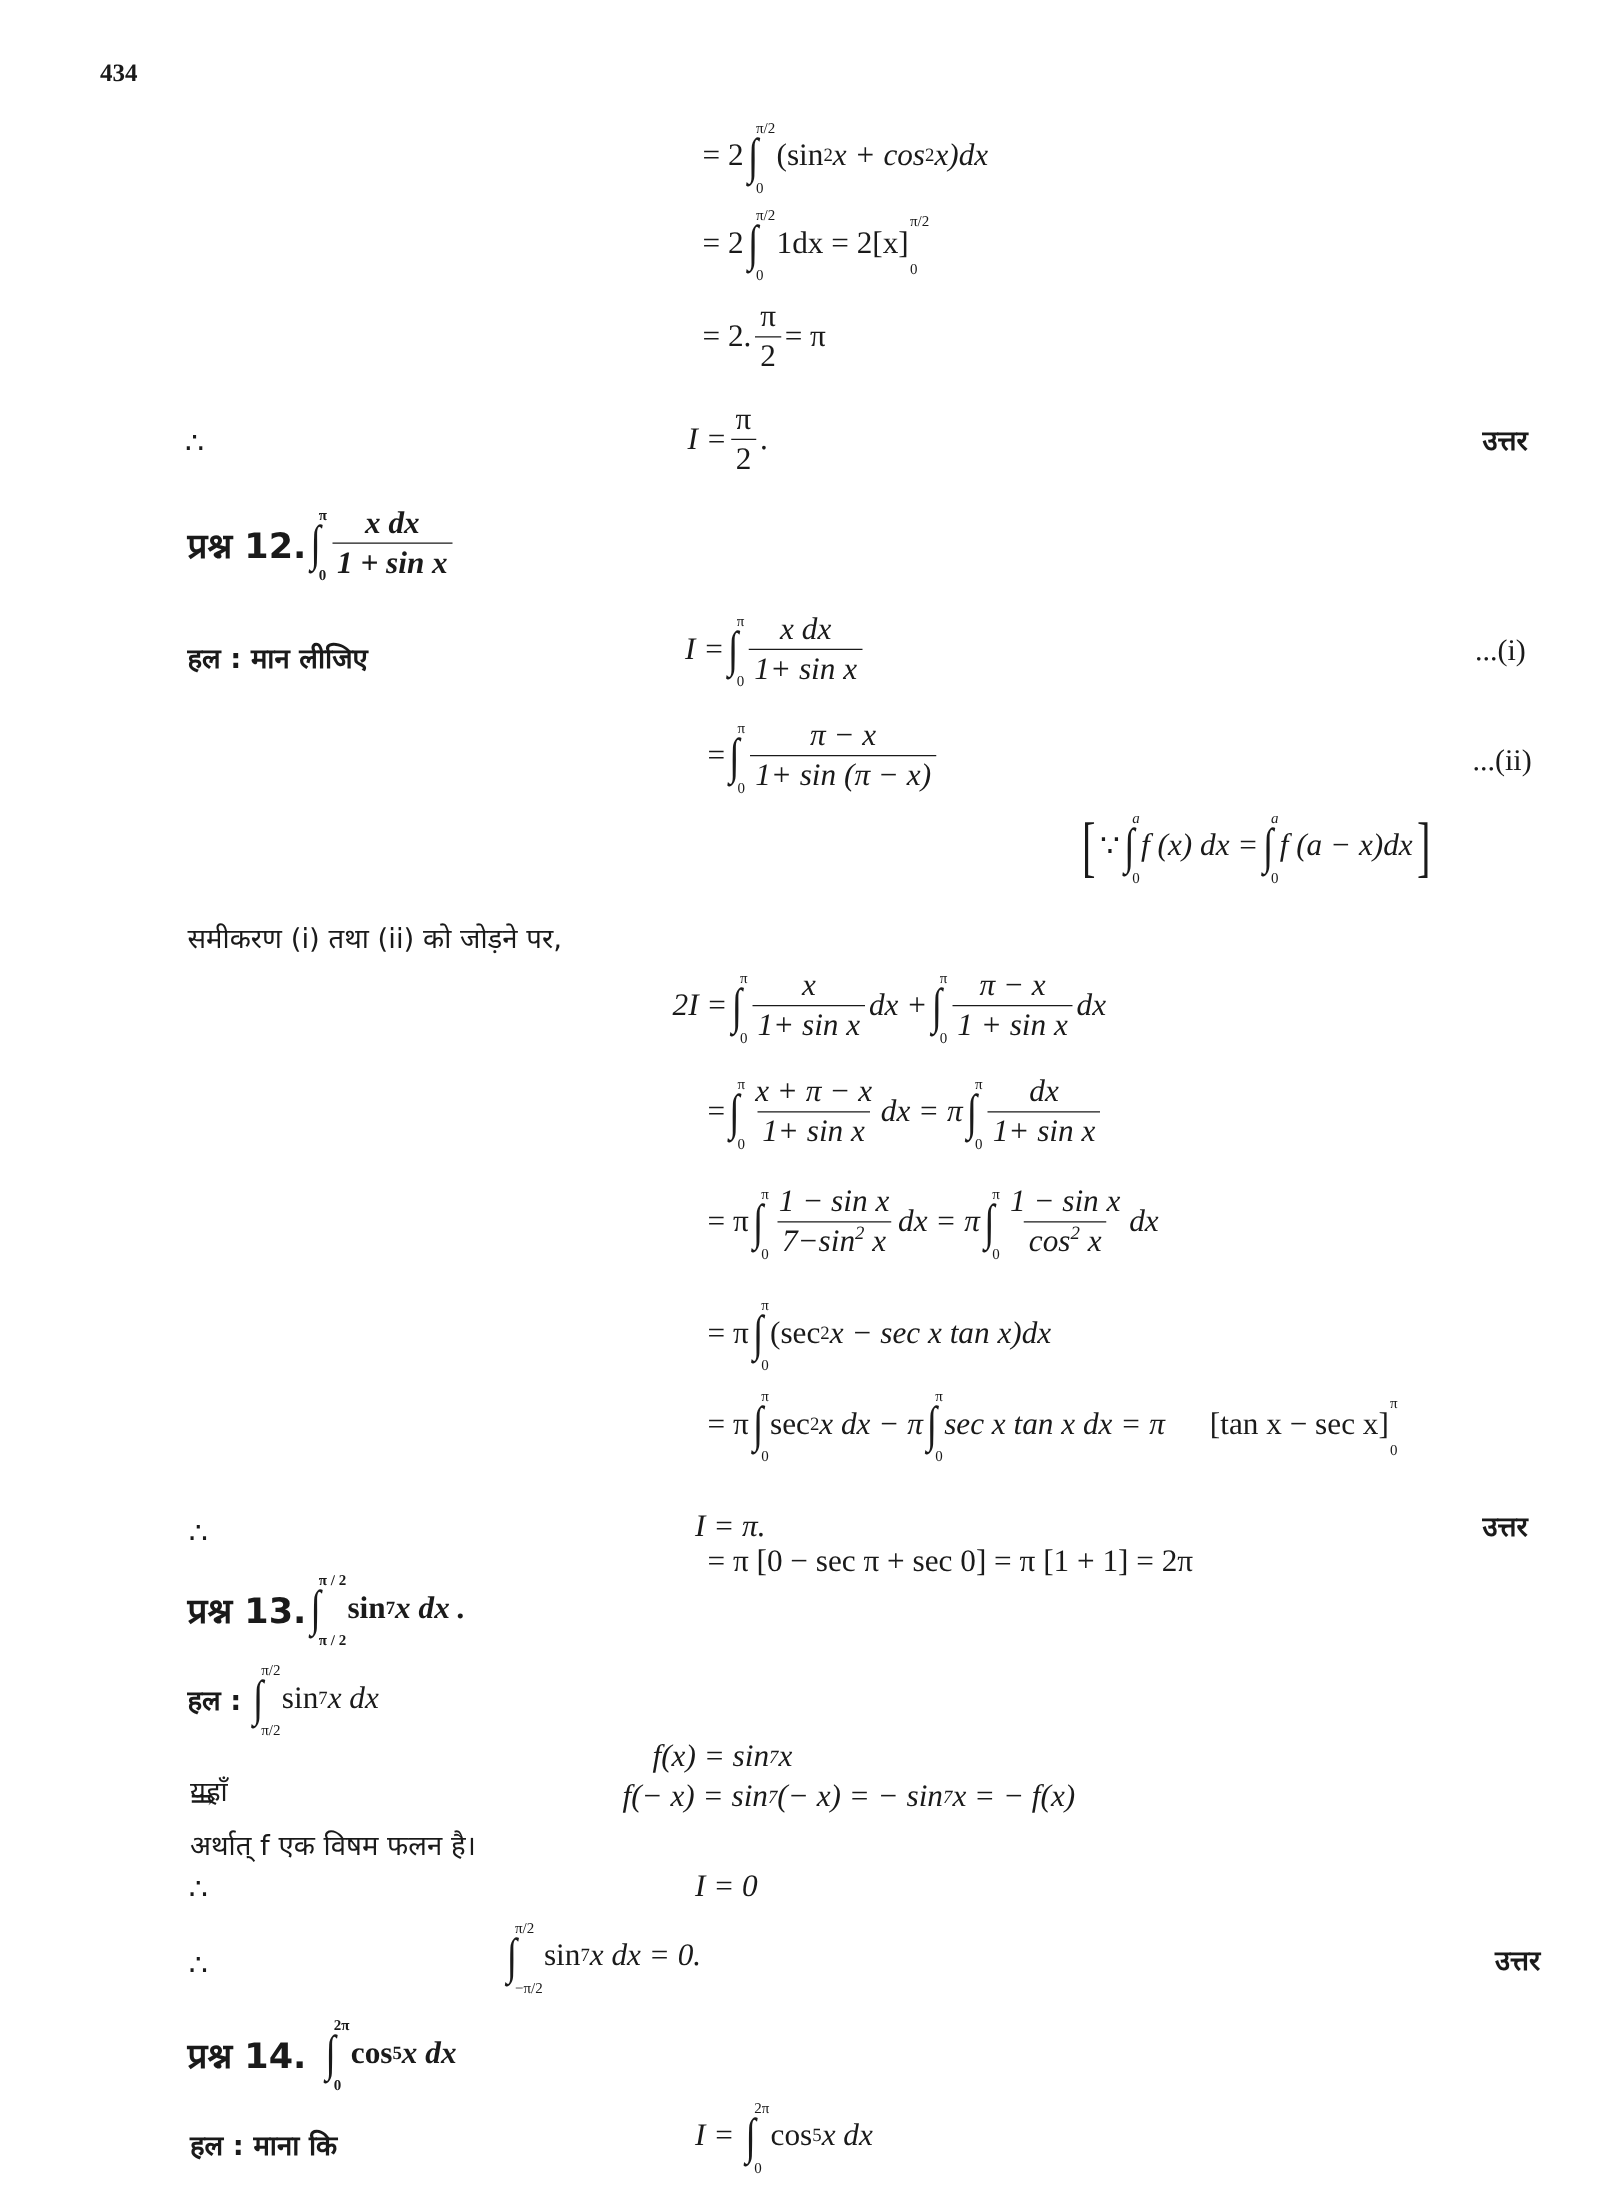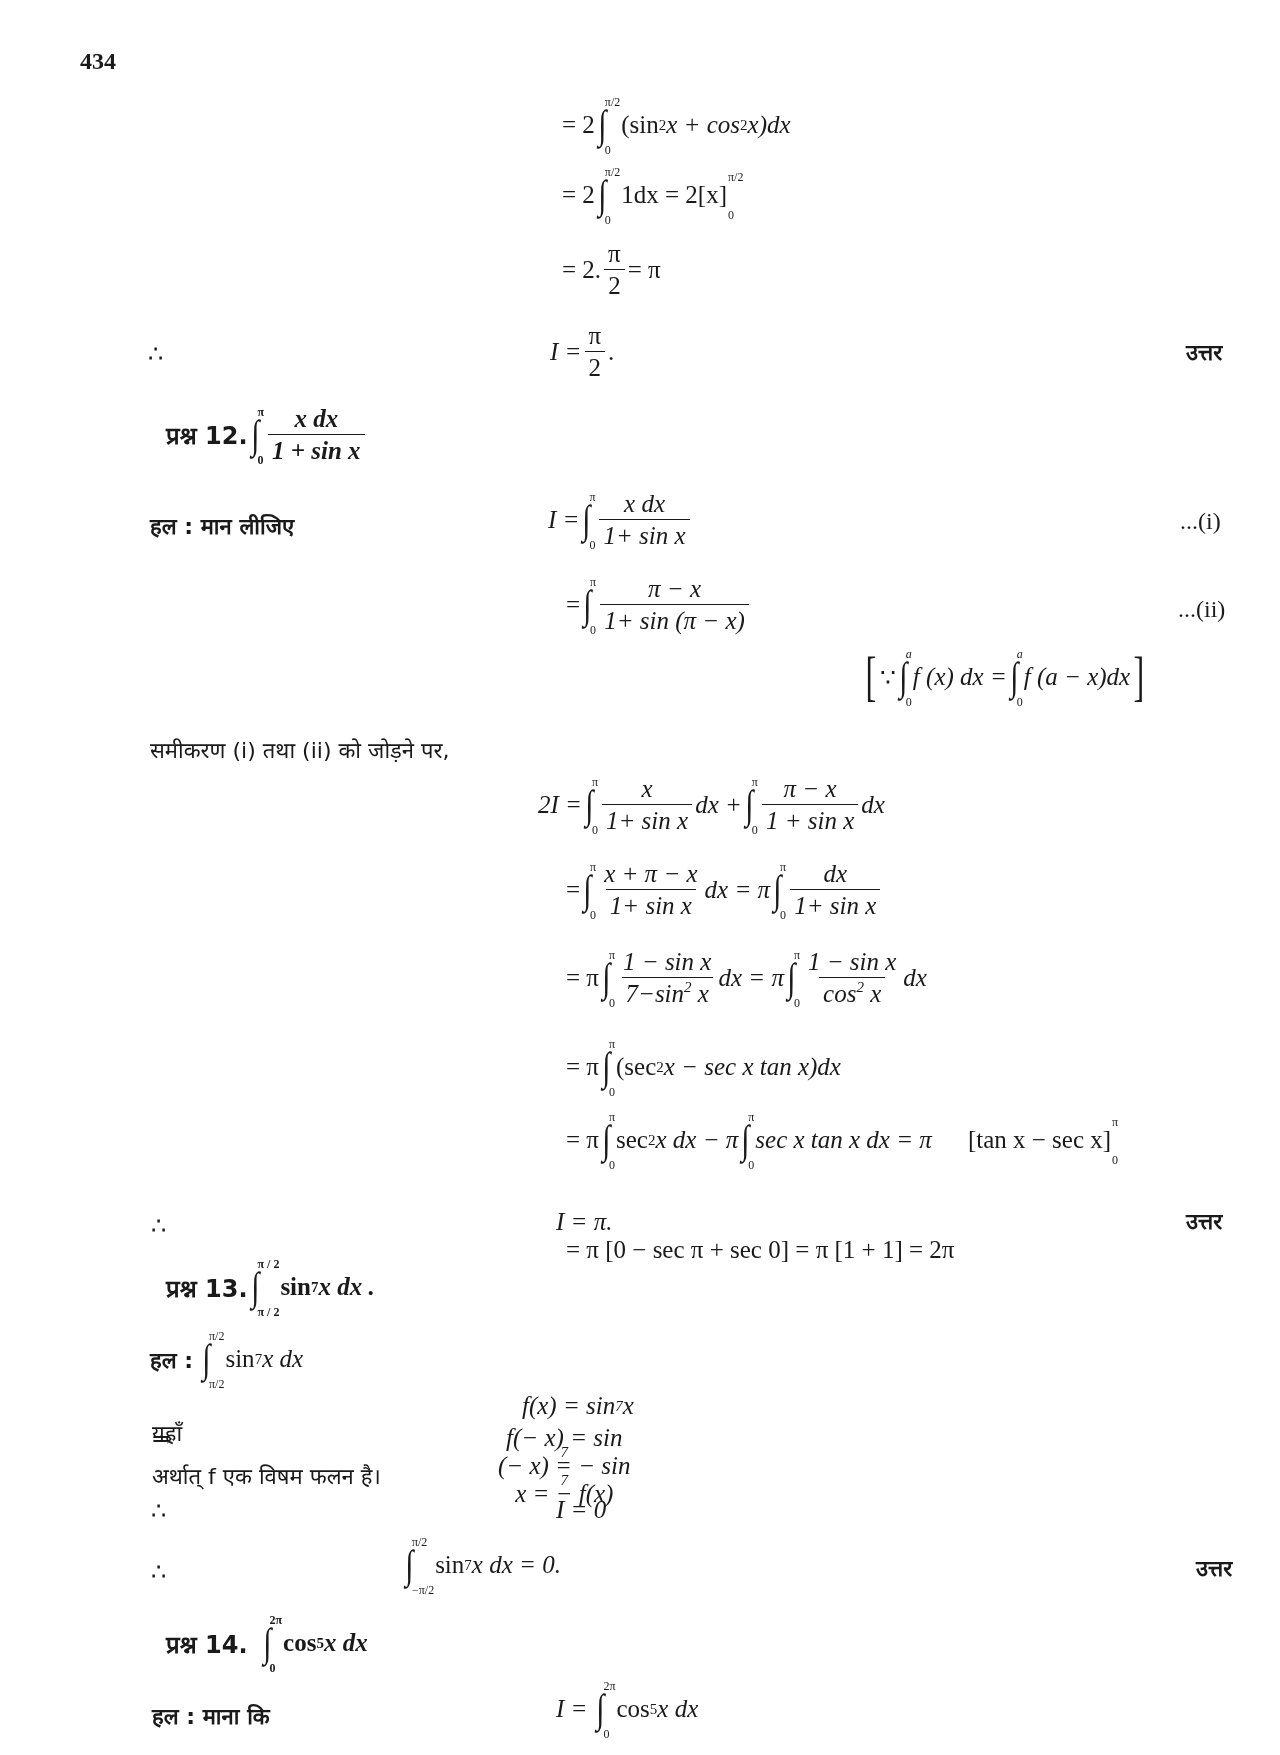--- a/index.html
+++ b/index.html
@@ -2,25 +2,25 @@
 <html><head>
 <meta charset="utf-8">
 <style>
   html, body { margin: 0; padding: 0; background: #ffffff; }
   body {
     width: 1280px; height: 1755px; position: relative; overflow: hidden;
     font-family: "Liberation Serif", "DejaVu Serif", serif;
     color: #1a1a1a;
   }
   .abs { position: absolute; white-space: nowrap; }
-  .pno { left: 80px; top: 48px; font-size: 24px; font-weight: bold; text-align: center; }
+  .pno { left: 80px; top: 48px; font-size: 20px; font-weight: bold; text-align: center; }
   .txt { font-size: 25px; }
   .hi { font-family: "DejaVu Sans", sans-serif; font-size: 22px; }
   .bold { font-weight: bold; }
-  .q { font-family: "DejaVu Sans", sans-serif; font-size: 24px; font-weight: bold; margin-left: 16px; }
+  .q { font-family: "DejaVu Sans", sans-serif; font-size: 28px; font-weight: bold; }
   .eq { font-size: 25px; display: flex; align-items: center; }
   .eq > * { flex: 0 0 auto; }
   .it { font-style: italic; }
   .frac { display: inline-flex; flex-direction: column; align-items: center; vertical-align: middle; margin: 0 3px; }
   .frac .num { padding: 0 4px 1px; line-height: 1.1; }
   .frac .den { padding: 2px 4px 0; line-height: 1.1; border-top: 1.6px solid #1a1a1a; }
   .int { display: inline-flex; align-items: center; margin: 0 1px 0 2px; }
   .int .sign { font-size: 40px; line-height: 1; transform: scaleX(0.75); display: inline-block; margin-right: -2px; }
   .int .lims { display: inline-flex; flex-direction: column; justify-content: space-between; height: 50px; font-size: 12px; line-height: 1; margin-left: -1px; }
   .int .lims .up { margin-top: -4px; }
@@ -323,21 +323,21 @@
 </div>
 
 <div class="abs hi" style="left:152px; top:1393px;margin-top:24px;">यहाँ</div>
 <div class="abs eq it" style="left:522px; top:1392px;">
   <span>f(x) = sin</span>
     <sup>7</sup>
     <span> x</span>
 </div>
 
 <div class="abs txt" style="left:152px; top:1424px;">⇒</div>
-<div class="abs eq it" style="left:498px; top:1424px;flex-direction:column;">
+<div class="abs eq it" style="left:498px; top:1424px;">
   <span>f(− x) = sin</span>
     <sup>7</sup>
     <span> (− x) = − sin</span>
     <sup>7</sup>
     <span> x = − f(x)</span>
 </div>
 
 <div class="abs hi" style="left:152px; top:1460px;">अर्थात्  f एक विषम फलन है।</div>
 
 <div class="abs therefore" style="left:151px; top:1497px;">∴</div>

